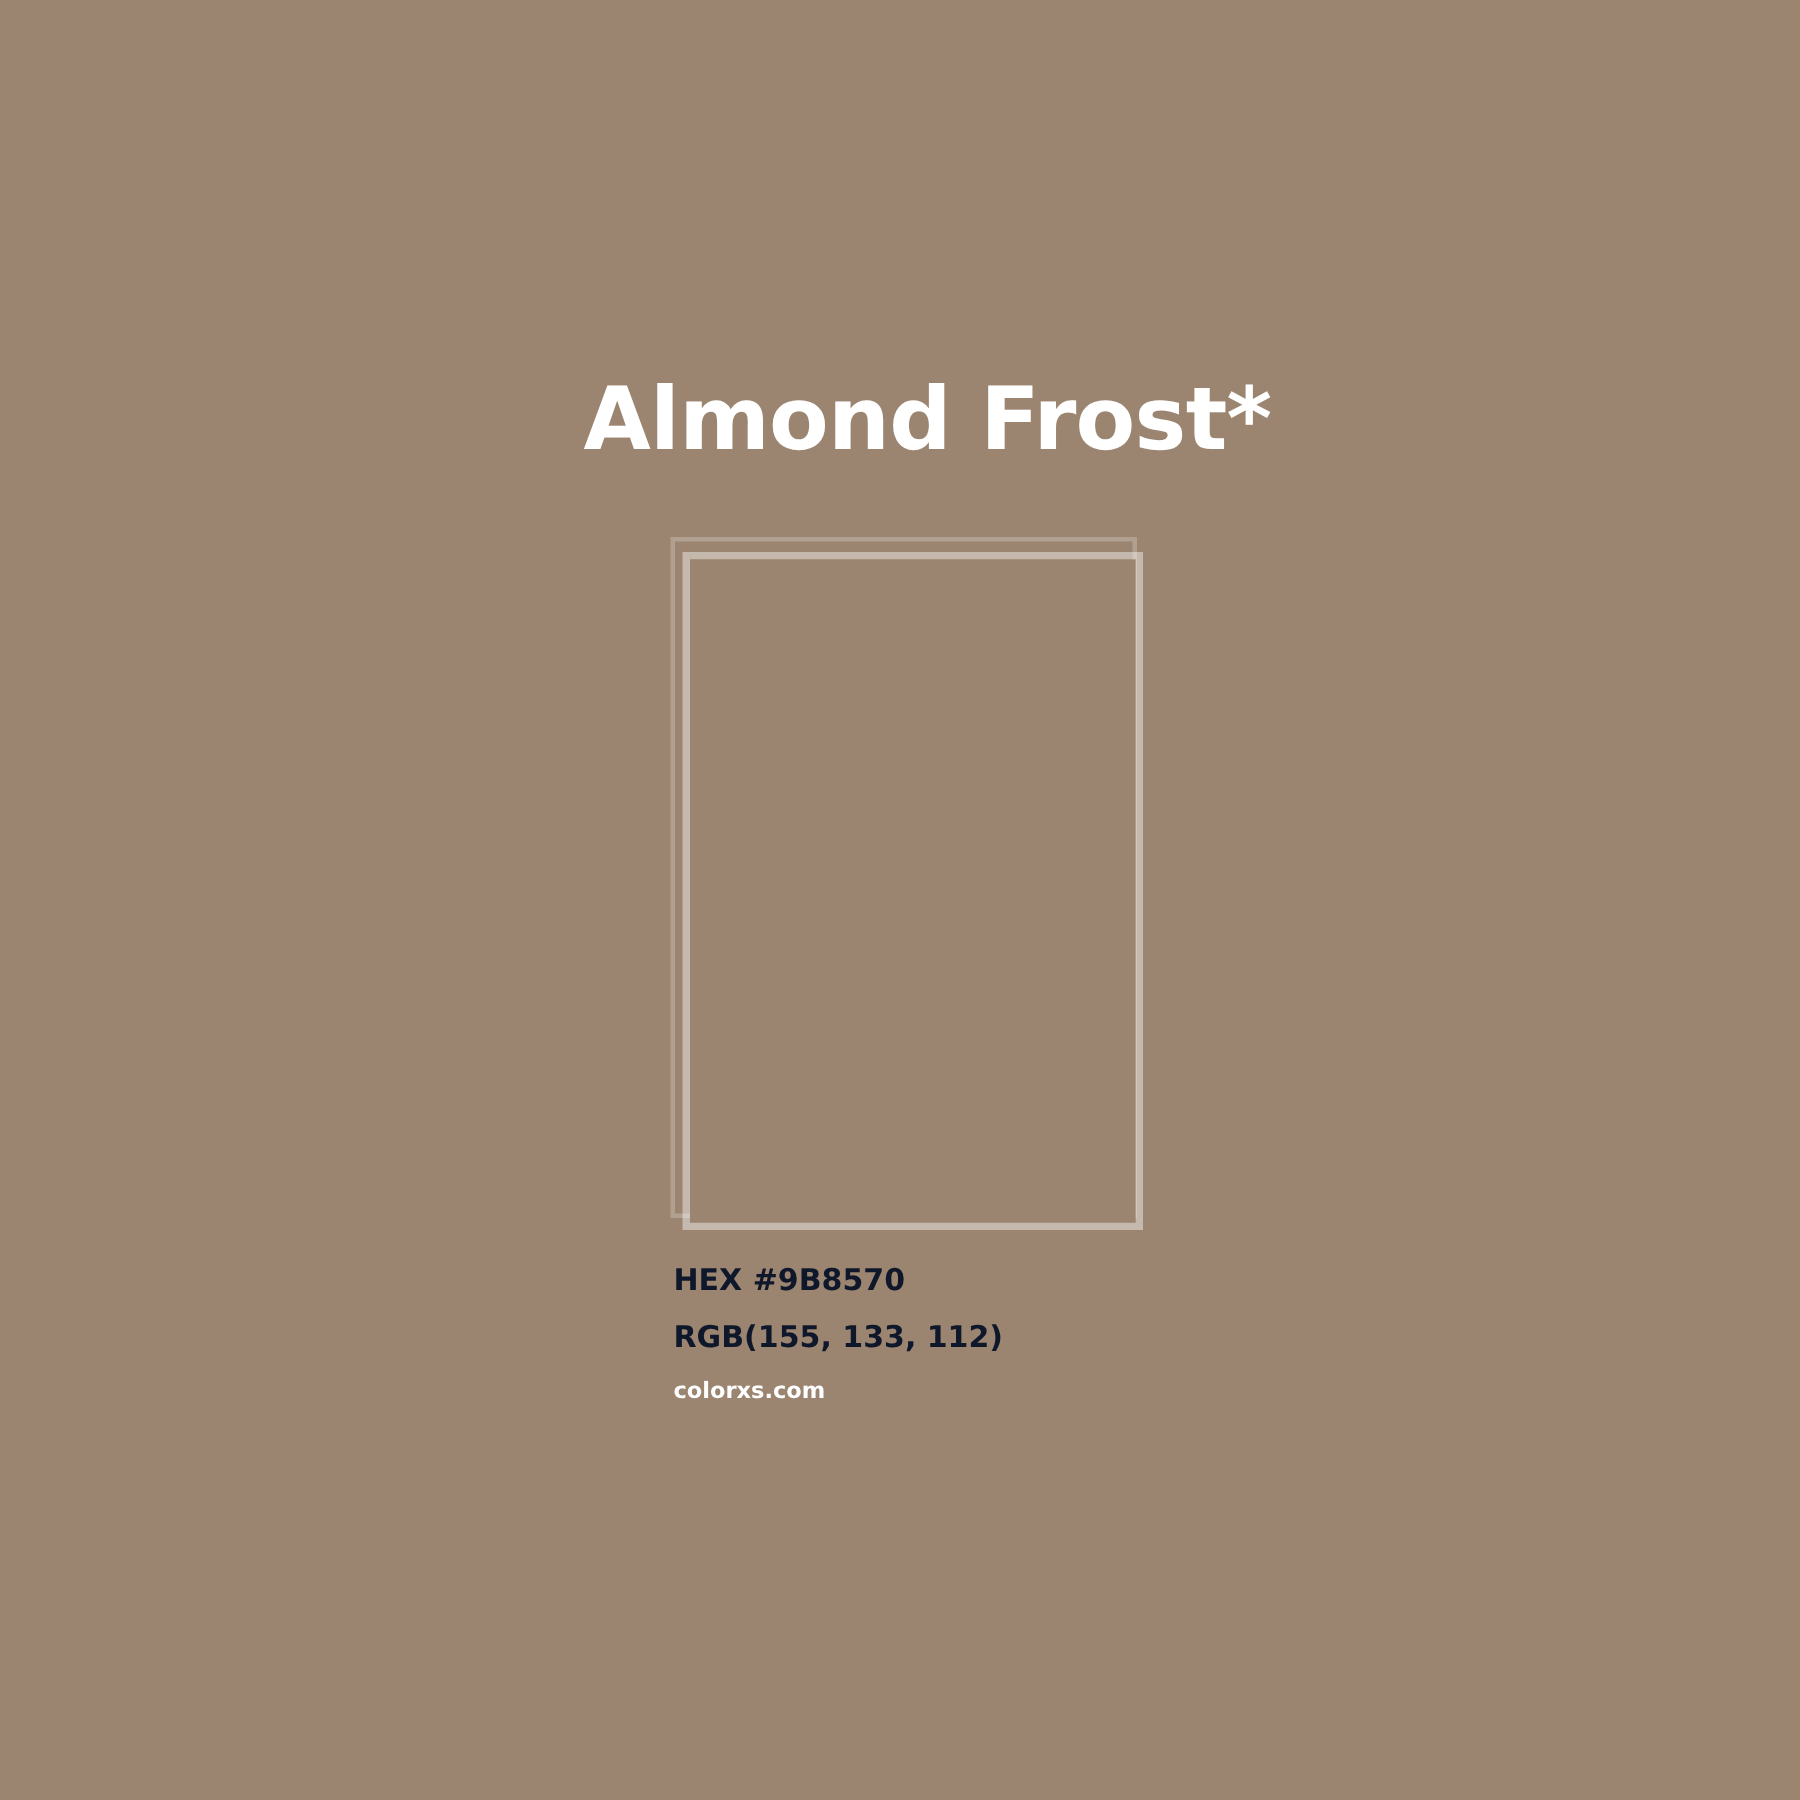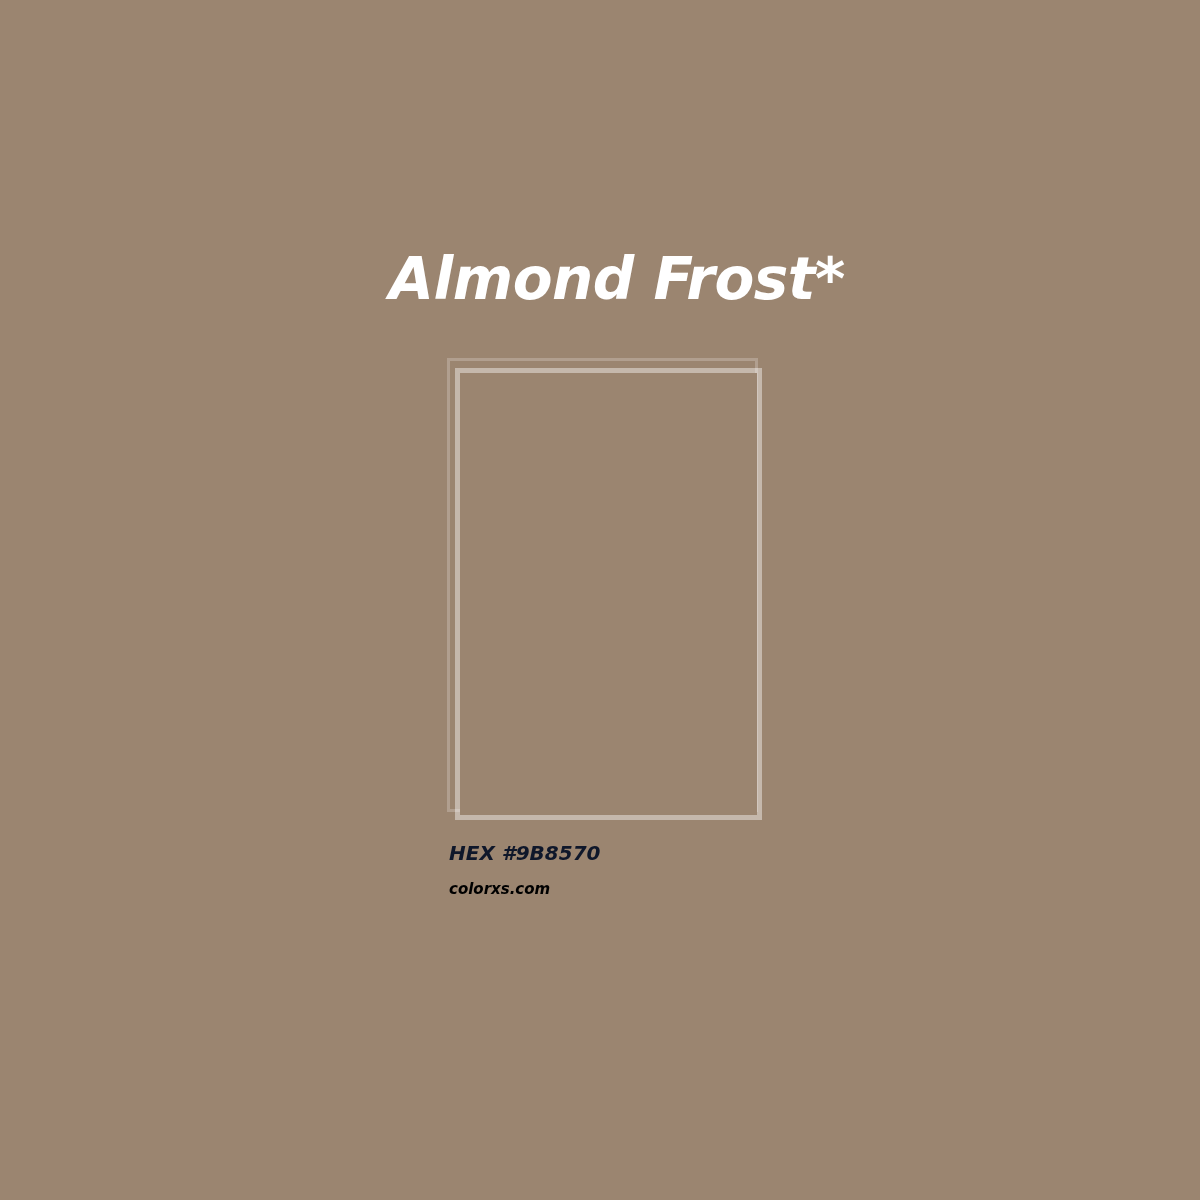--- a/index.html
+++ b/index.html
@@ -11,21 +11,20 @@
     height: 1200px;
     overflow: hidden;
     font-family: "DejaVu Sans", sans-serif;
   }
 
   #page {
     position: relative;
     width: 1200px;
     height: 1200px;
     background: #9b8570;
-    font-style: italic;
   }
 
   
   .color-title {
     position: absolute;
     left: 389px;
     top: 248px;
     font-size: 58px;
     font-weight: 700;
     line-height: 62px;
@@ -81,35 +80,36 @@
     font-weight: 700;
     line-height: 38px;
     color: #0f172a;
     white-space: nowrap;
   }
   .site-credit {
     margin-top: 7px;
     font-size: 15px;
     font-weight: 700;
     line-height: 20px;
-    color: #000000;
+    color: #ffffff;
     white-space: nowrap;
   }
 </style>
 </head>
 <body>
 
 <div id="page" style="background: rgb(155, 133, 112);">
 
   <div class="color-title">Almond Frost*</div>
 
   <div class="swatch-area">
     <div class="swatch-frame-outer"></div>
     <div class="swatch-frame-inner"></div>
     <div class="swatch-fill" style="background: rgb(155, 133, 112);"></div>
   </div>
 
   <div class="info-block">
     <div class="info-line">HEX #9B8570</div>
+    <div class="info-line">RGB(155, 133, 112)</div>
     <div class="site-credit">colorxs.com</div>
   </div>
 
 </div>
 
 </body></html>

